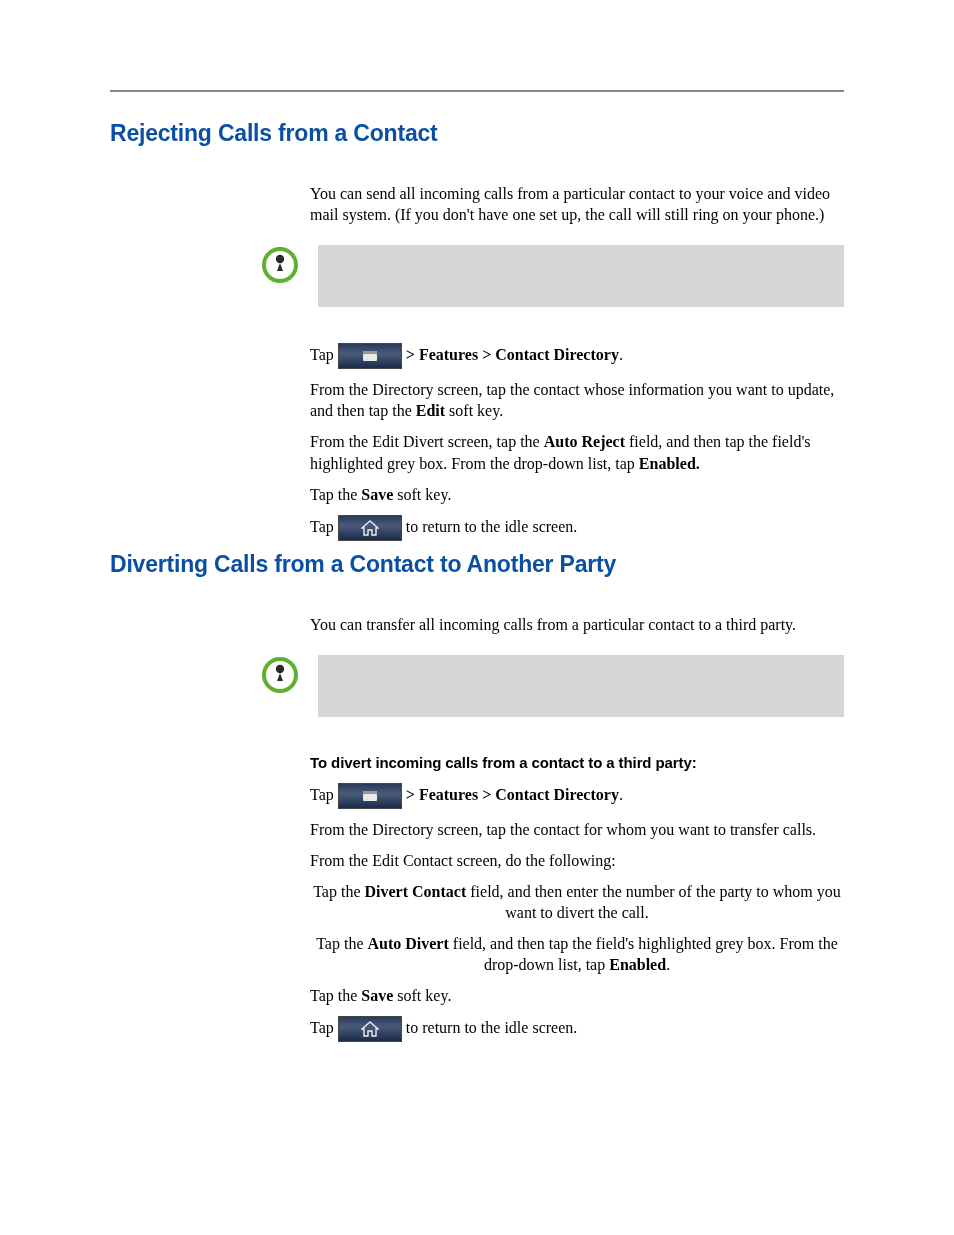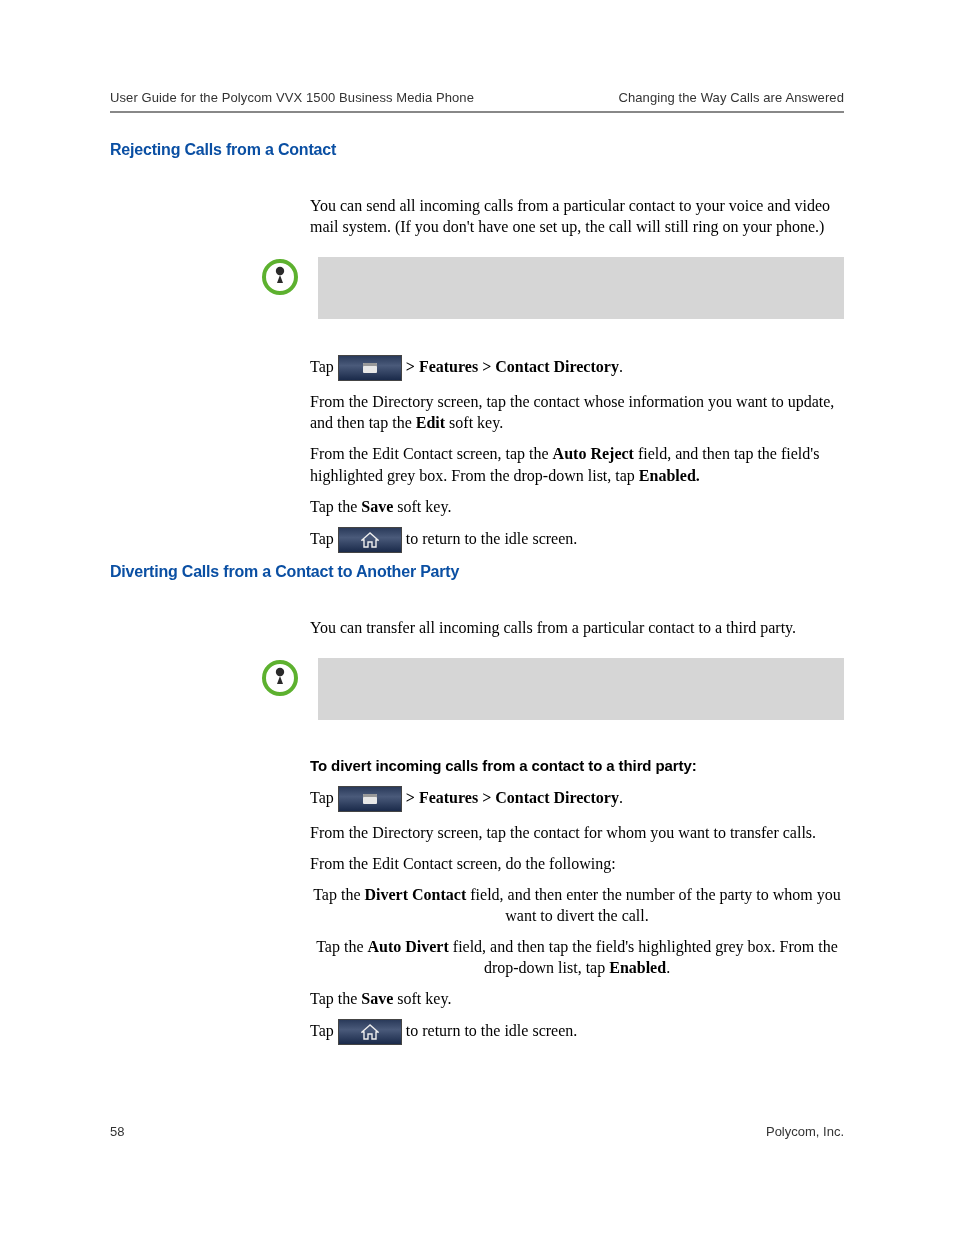--- a/index.html
+++ b/index.html
@@ -30,21 +30,21 @@
     padding-bottom: 6px;
   }
   .header-rule {
     border: none;
     border-top: 2px solid #888;
     margin: 0 0 28px 0;
   }
   h2.section {
     font-family: "Futura", "Trebuchet MS", Arial, sans-serif;
     color: #0a4fa3;
-    font-size: 16px;
+    font-size: 23px;
     font-weight: bold;
     margin: 8px 0 16px 0;
     letter-spacing: -0.2px;
   }
   .body-block {
     margin-left: 200px;
     line-height: 1.32;
     margin-top: 36px;
   }
   .body-block p { margin: 0 0 10px 0; }
@@ -109,24 +109,20 @@
     font-family: "Futura", "Trebuchet MS", Arial, sans-serif;
     font-size: 13px;
     color: #333;
   }
 </style>
 </head>
 <body>
 
 <div class="page">
 
-  <div class="header-row">
-    <span>User Guide for the Polycom VVX 1500 Business Media Phone</span>
-    <span>Changing the Way Calls are Answered</span>
-  </div>
   <hr class="header-rule">
 
   <h2 class="section">Rejecting Calls from a Contact</h2>
 
   <div class="body-block">
     <p>You can send all incoming calls from a particular contact to your voice and video mail system. (If you don't have one set up, the call will still ring on your phone.)</p>
   </div>
 
   <div class="note-row">
     <span class="note-icon">
@@ -145,21 +141,21 @@
       <span>Tap </span>
       <span class="inline-icon menu-icon"></span>
       <b>  &gt; Features &gt; Contact Directory</b><span>.</span>
     </p>
 
     <p class="step">
       <span>From the Directory screen, tap the contact whose information you want to update, and then tap the </span><b>Edit</b><span> soft key.</span>
     </p>
 
     <p class="step">
-      <span>From the Edit Contact screen, tap the </span><b>Auto Reject</b><span> field, and then tap the field's highlighted grey box. From the drop-down list, tap </span><b>Enabled.</b>
+      <span>From the Edit Divert screen, tap the </span><b>Auto Reject</b><span> field, and then tap the field's highlighted grey box. From the drop-down list, tap </span><b>Enabled.</b>
     </p>
 
     <p class="step">
       <span>Tap the </span><b>Save</b><span> soft key.</span>
     </p>
 
     <p class="step">
       <span>Tap </span>
       <span class="inline-icon home-icon">
         <svg width="18" height="16" viewBox="0 0 18 16">
@@ -216,17 +212,13 @@
       <span>Tap </span>
       <span class="inline-icon home-icon">
         <svg width="18" height="16" viewBox="0 0 18 16">
             <path d="M9 1 L1 8 L3 8 L3 15 L7 15 L7 10 L11 10 L11 15 L15 15 L15 8 L17 8 Z" fill="none" stroke="#eee" stroke-width="1.4"></path>
           </svg>
       </span>
       <span>  to return to the idle screen.</span>
     </p>
   </div>
 
-  <div class="footer">
-    <span>58</span>
-    <span>Polycom, Inc.</span>
-  </div>
 </div>
 
 </body></html>

